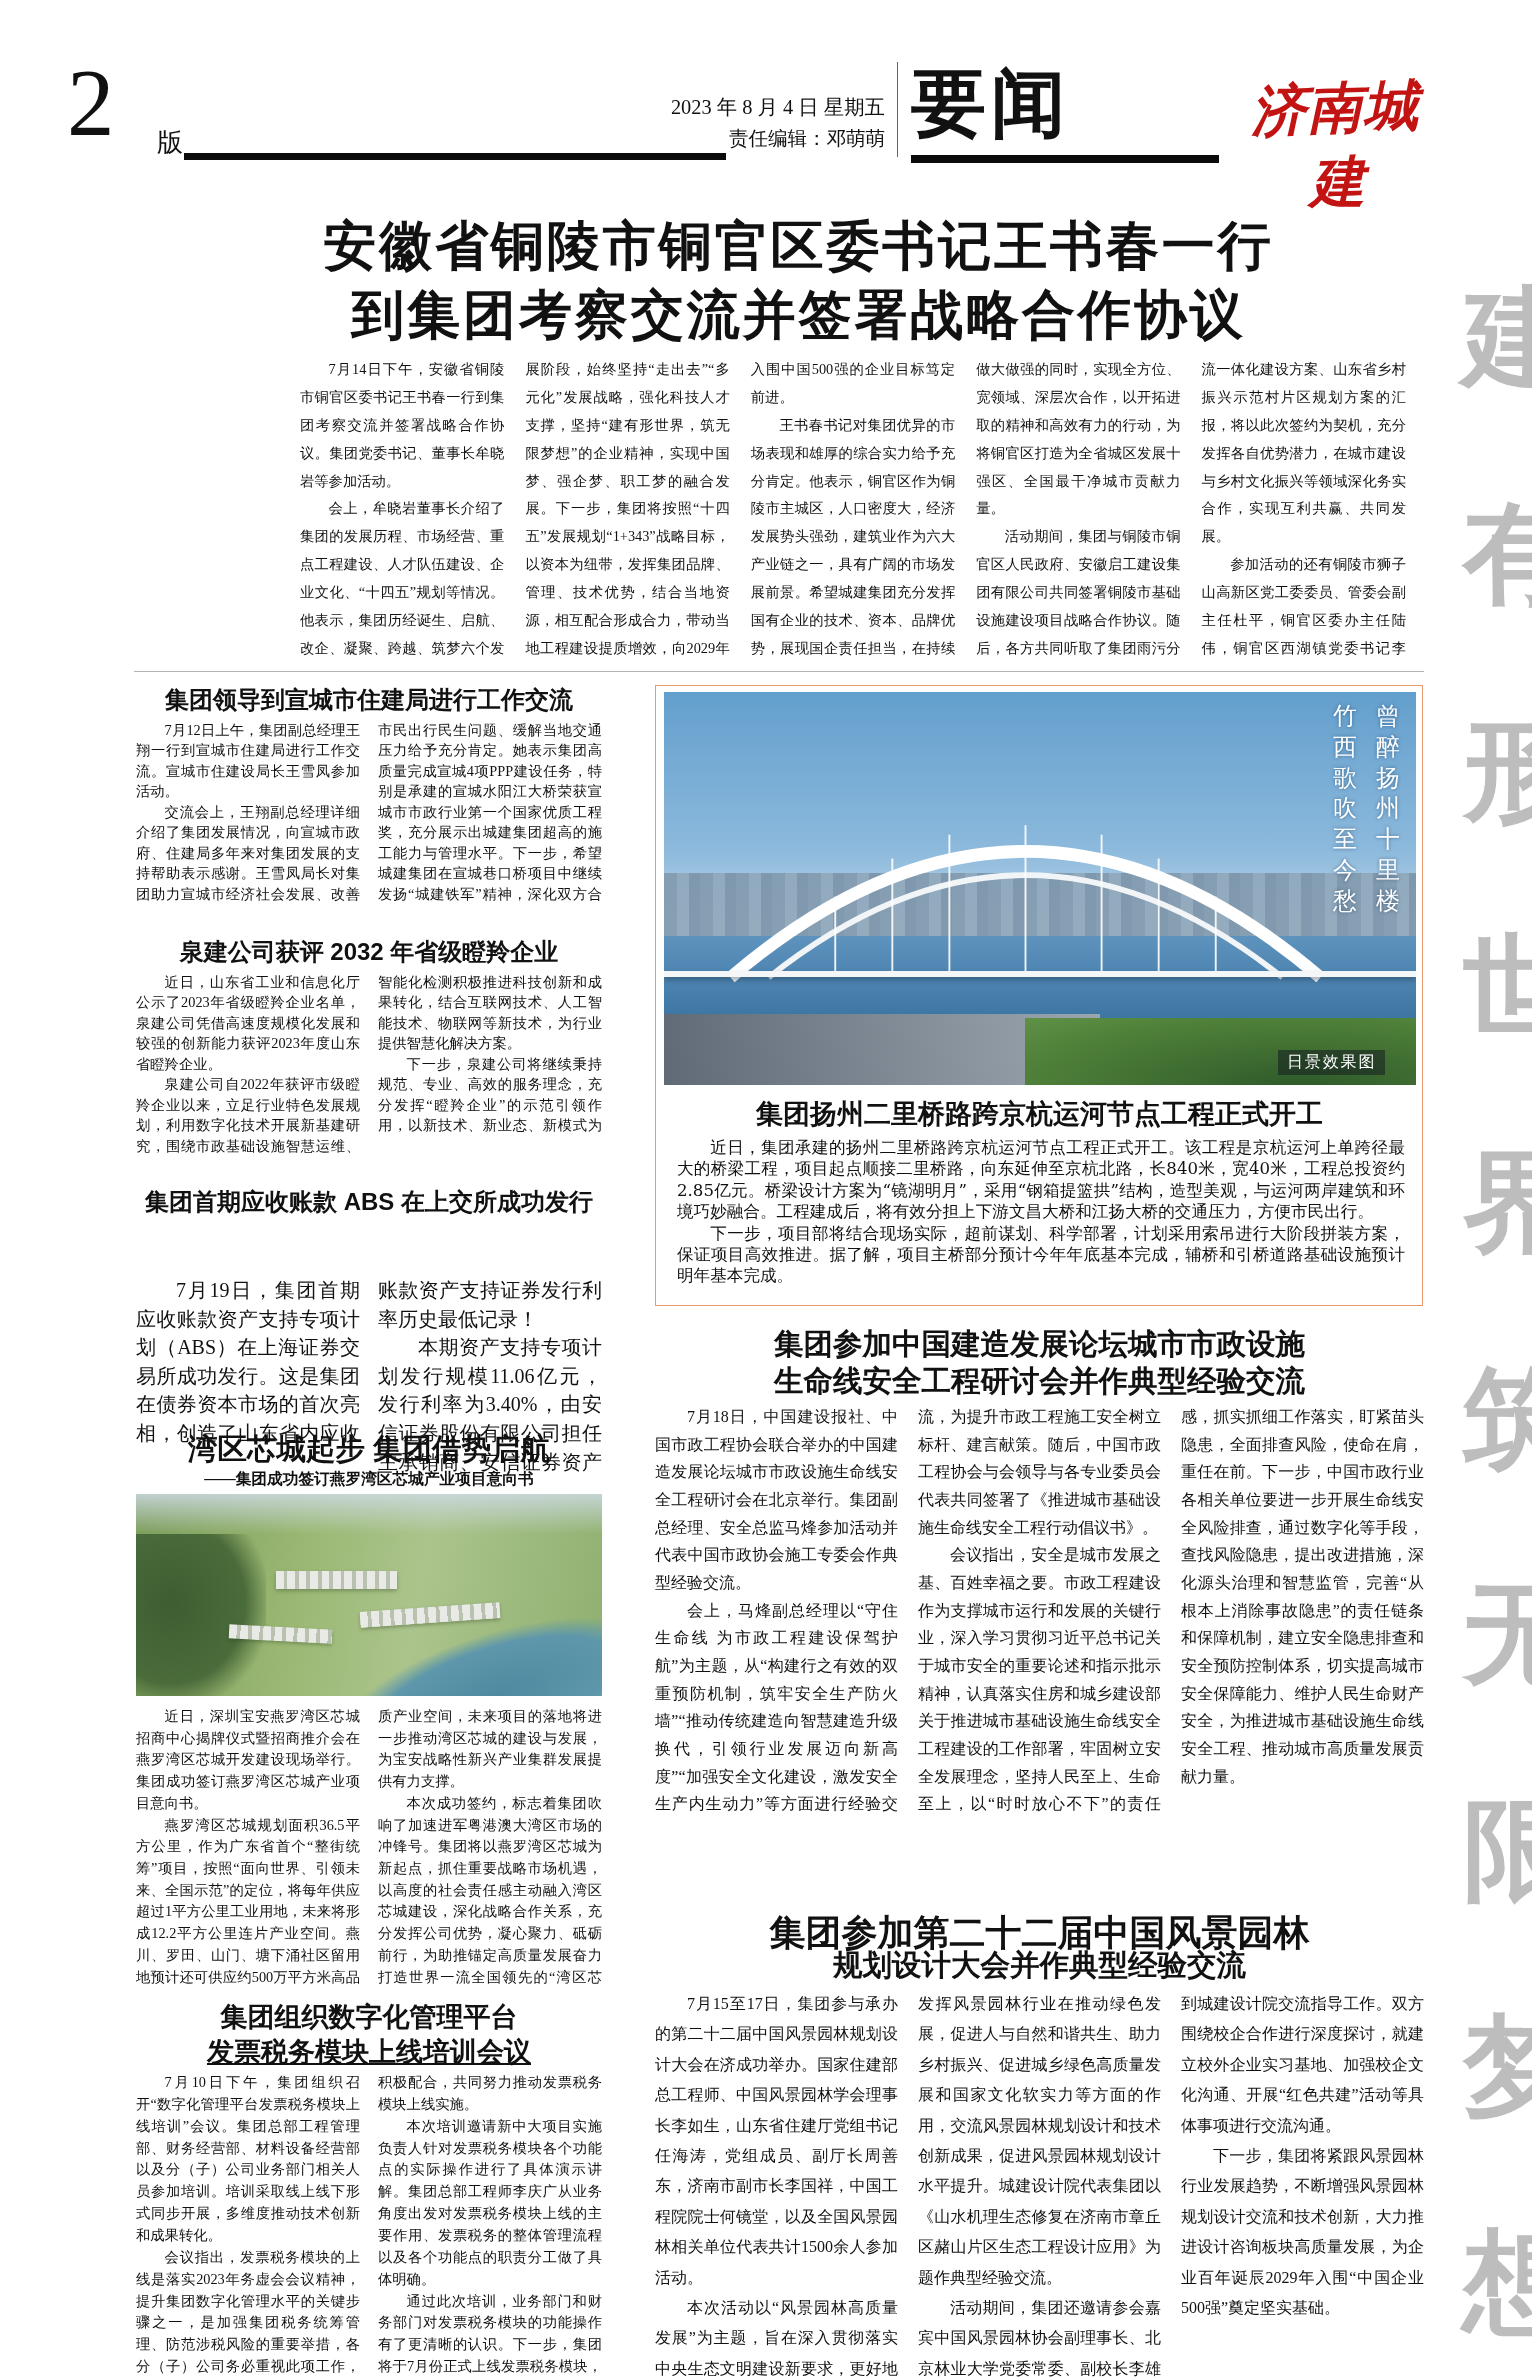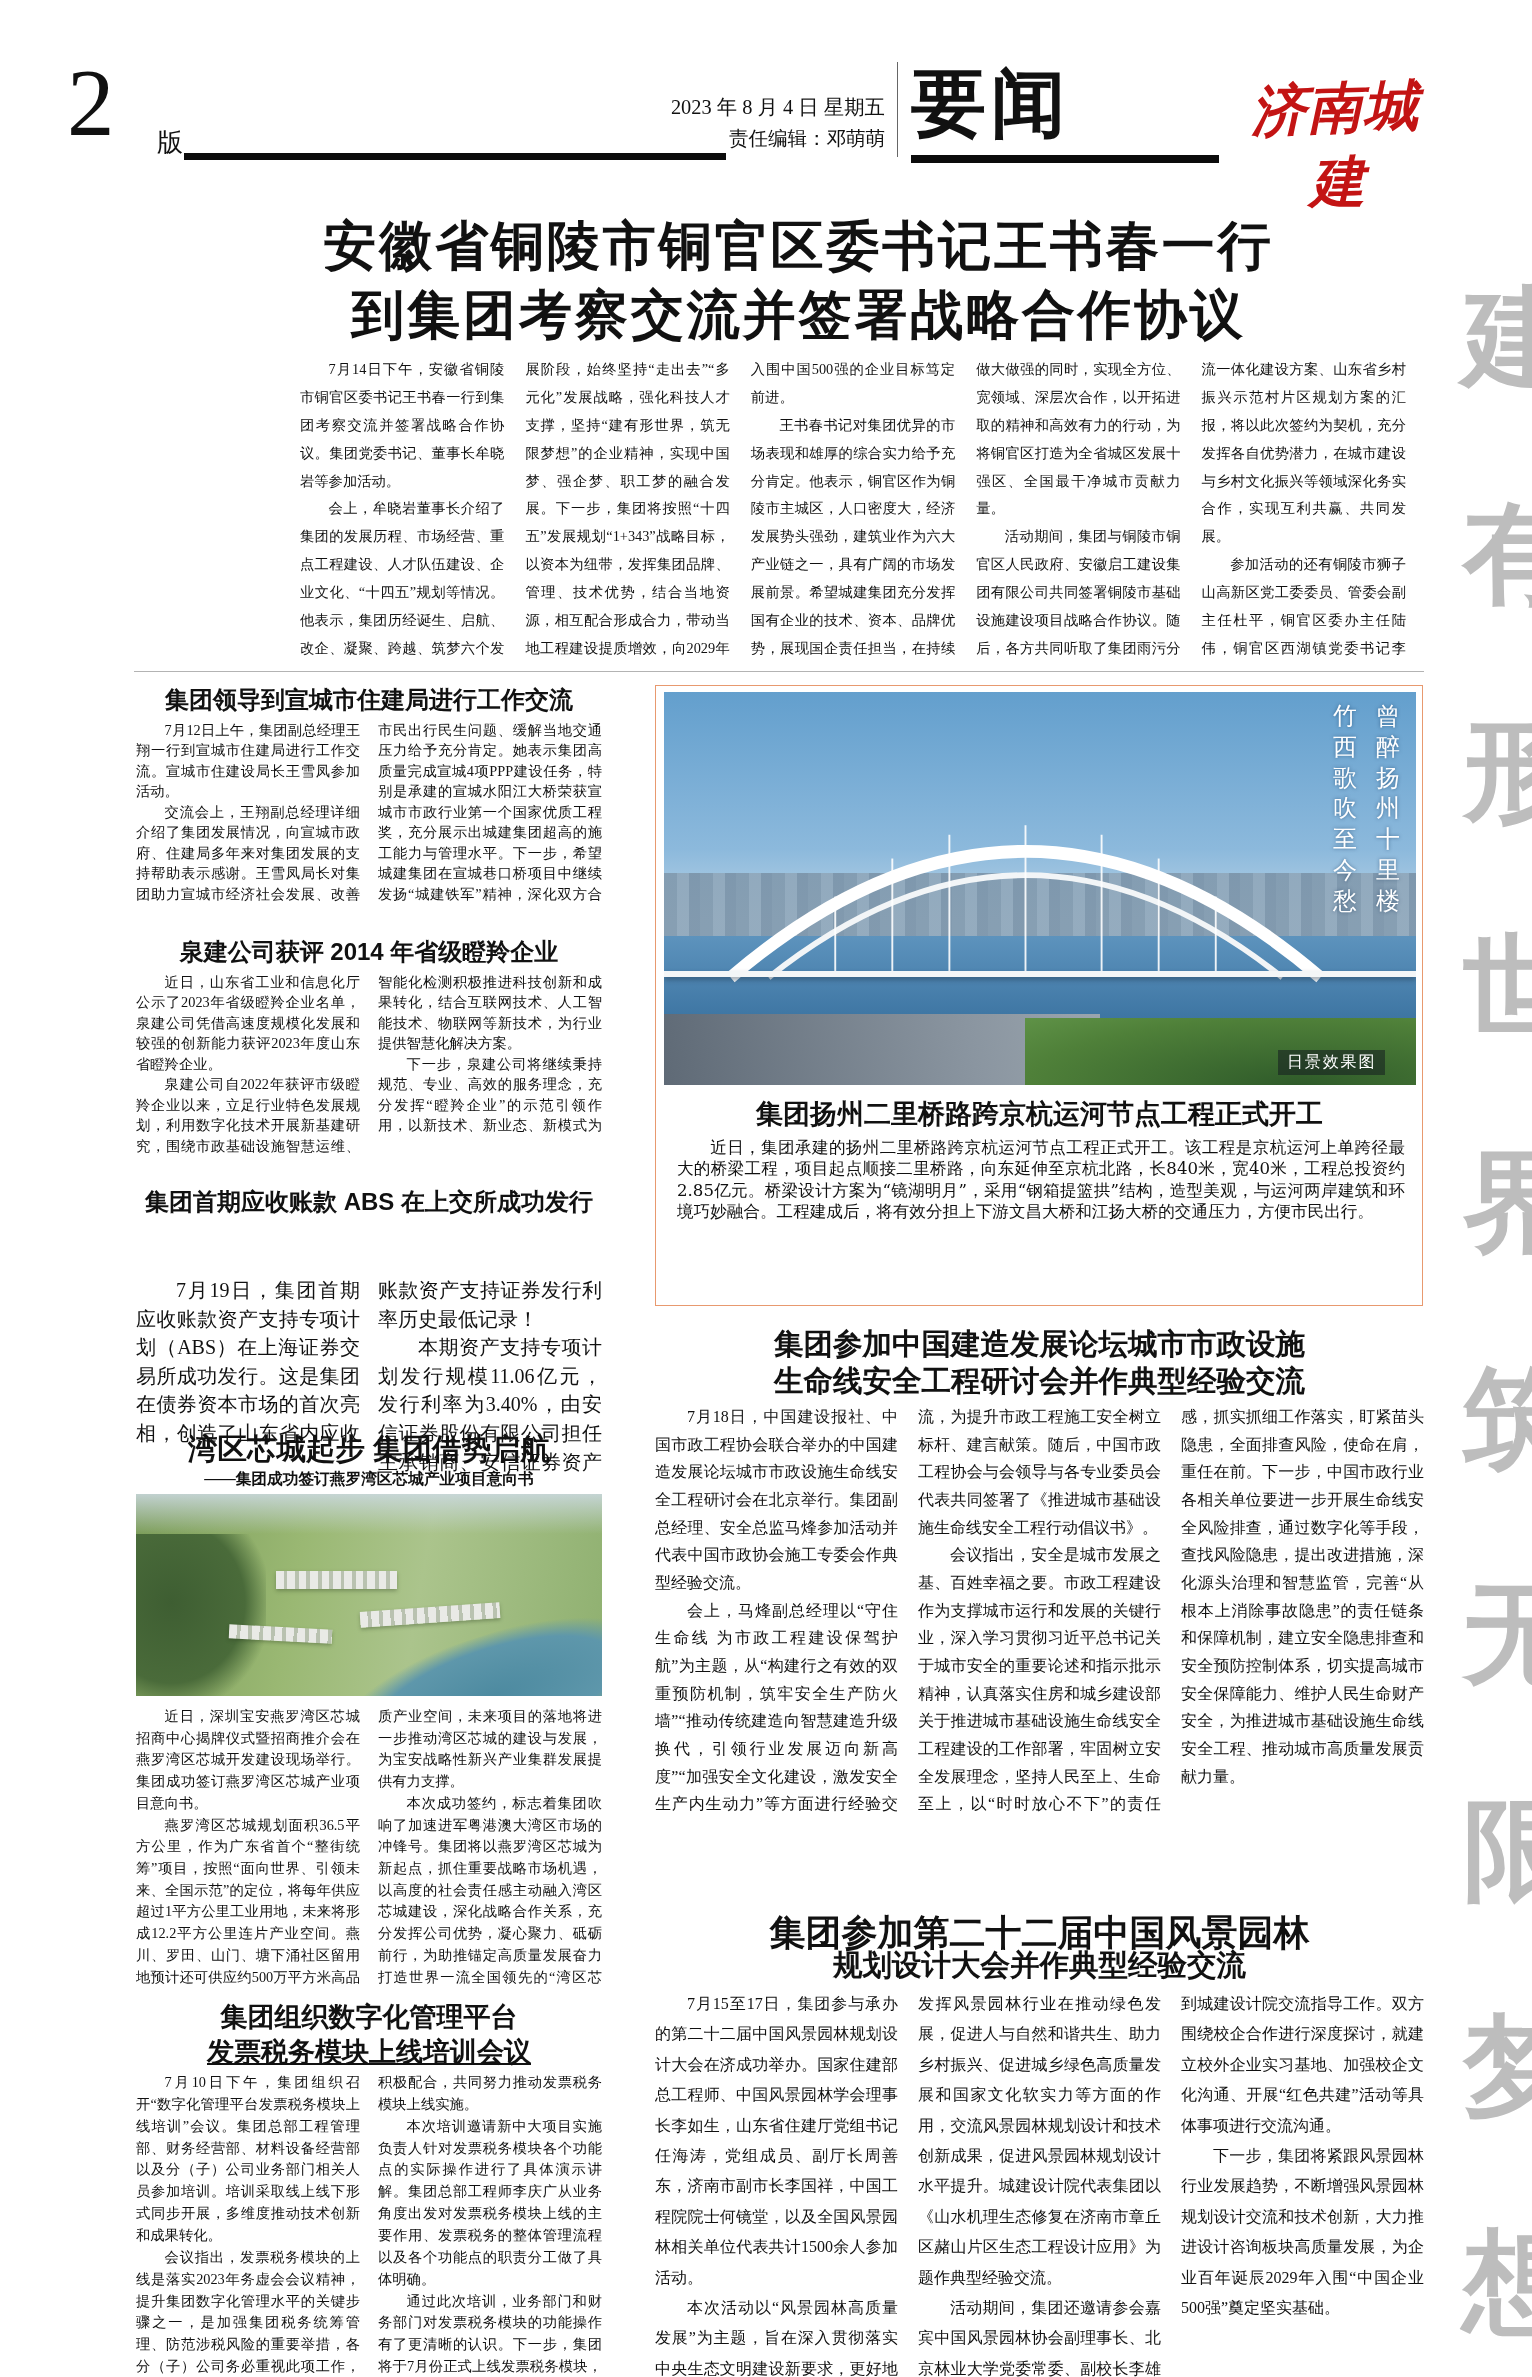--- a/index.html
+++ b/index.html
@@ -120,21 +120,21 @@
       <p class="para">参加活动的还有铜陵市狮子山高新区党工委委员、管委会副主任杜平，铜官区委办主任陆伟，铜官区西湖镇党委书记李斌，安徽启工建设集团有限公司董事长吴启学、副总经理周晓平；集团副总经理史红军、田国锋，以及相关部室负责同志。</p>
     </div>
   <div class="abs" id="hr1"></div>
 
   <div class="abs lt hei center" id="t-xc">集团领导到宣城市住建局进行工作交流</div>
   <div class="abs lt body-text" id="b-xc">
       <p class="para">7月12日上午，集团副总经理王翔一行到宣城市住建局进行工作交流。宣城市住建设局长王雪凤参加活动。</p>
       <p class="para">交流会上，王翔副总经理详细介绍了集团发展情况，向宣城市政府、住建局多年来对集团发展的支持帮助表示感谢。王雪凤局长对集团助力宣城市经济社会发展、改善市民出行民生问题、缓解当地交通压力给予充分肯定。她表示集团高质量完成宣城4项PPP建设任务，特别是承建的宣城水阳江大桥荣获宣城市市政行业第一个国家优质工程奖，充分展示出城建集团超高的施工能力与管理水平。下一步，希望城建集团在宣城巷口桥项目中继续发扬“城建铁军”精神，深化双方合作，实现共赢发展，助力宣城市城市建设再上新高。</p>
     </div>
 
-  <div class="abs lt hei center" id="t-qj">泉建公司获评 2014 年省级瞪羚企业</div>
+  <div class="abs lt hei center" id="t-qj">泉建公司获评 2032 年省级瞪羚企业</div>
   <div class="abs lt body-text" id="b-qj">
       <p class="para">近日，山东省工业和信息化厅公示了2023年省级瞪羚企业名单，泉建公司凭借高速度规模化发展和较强的创新能力获评2023年度山东省瞪羚企业。</p>
       <p class="para">泉建公司自2022年获评市级瞪羚企业以来，立足行业特色发展规划，利用数字化技术开展新基建研究，围绕市政基础设施智慧运维、智能化检测积极推进科技创新和成果转化，结合互联网技术、人工智能技术、物联网等新技术，为行业提供智慧化解决方案。</p>
       <p class="para">下一步，泉建公司将继续秉持规范、专业、高效的服务理念，充分发挥“瞪羚企业”的示范引领作用，以新技术、新业态、新模式为支撑，多维度推动技术创新和成果转化，实现公司高质量发展。</p>
     </div>
 
   <div class="abs lt hei center" id="t-abs">集团首期应收账款 ABS 在上交所成功发行</div>
   <div class="abs lt body-text" id="b-abs">
       <p class="para">7月19日，集团首期应收账款资产支持专项计划（ABS）在上海证券交易所成功发行。这是集团在债券资本市场的首次亮相，创造了山东省内应收账款资产支持证券发行利率历史最低记录！</p>
       <p class="para">本期资产支持专项计划发行规模11.06亿元，发行利率为3.40%，由安信证券股份有限公司担任主承销商、安信证券资产管理有限公司担任计划管理人。</p>
@@ -202,20 +202,21 @@
         <span class="ch">吹</span>
         <span class="ch">至</span>
         <span class="ch">今</span>
         <span class="ch">愁</span>
       </div>
     <div id="cap-yz">日景效果图</div>
   </div>
   <div class="abs rt hei center" id="t-yz">集团扬州二里桥路跨京杭运河节点工程正式开工</div>
   <div class="abs body-text" id="b-yz">
       <p class="para">近日，集团承建的扬州二里桥路跨京杭运河节点工程正式开工。该工程是京杭运河上单跨径最大的桥梁工程，项目起点顺接二里桥路，向东延伸至京杭北路，长840米，宽40米，工程总投资约2.85亿元。桥梁设计方案为“镜湖明月”，采用“钢箱提篮拱”结构，造型美观，与运河两岸建筑和环境巧妙融合。工程建成后，将有效分担上下游文昌大桥和江扬大桥的交通压力，方便市民出行。</p>
+      <p class="para">下一步，项目部将结合现场实际，超前谋划、科学部署，计划采用索吊进行大阶段拼装方案，保证项目高效推进。据了解，项目主桥部分预计今年年底基本完成，辅桥和引桥道路基础设施预计明年基本完成。</p>
     </div>
 
   <div class="abs rt hei center" id="t-ll2">生命线安全工程研讨会并作典型经验交流</div>
   <div class="abs rt hei center" id="t-ll1">集团参加中国建造发展论坛城市市政设施</div>
   <div class="abs rt body-text" id="b-ll">
       <p class="para">7月18日，中国建设报社、中国市政工程协会联合举办的中国建造发展论坛城市市政设施生命线安全工程研讨会在北京举行。集团副总经理、安全总监马烽参加活动并代表中国市政协会施工专委会作典型经验交流。</p>
       <p class="para">会上，马烽副总经理以“守住生命线 为市政工程建设保驾护航”为主题，从“构建行之有效的双重预防机制，筑牢安全生产防火墙”“推动传统建造向智慧建造升级换代，引领行业发展迈向新高度”“加强安全文化建设，激发安全生产内生动力”等方面进行经验交流，为提升市政工程施工安全树立标杆、建言献策。随后，中国市政工程协会与会领导与各专业委员会代表共同签署了《推进城市基础设施生命线安全工程行动倡议书》。</p>
       <p class="para">会议指出，安全是城市发展之基、百姓幸福之要。市政工程建设作为支撑城市运行和发展的关键行业，深入学习贯彻习近平总书记关于城市安全的重要论述和指示批示精神，认真落实住房和城乡建设部关于推进城市基础设施生命线安全工程建设的工作部署，牢固树立安全发展理念，坚持人民至上、生命至上，以“时时放心不下”的责任感，抓实抓细工作落实，盯紧苗头隐患，全面排查风险，使命在肩，重任在前。下一步，中国市政行业各相关单位要进一步开展生命线安全风险排查，通过数字化等手段，查找风险隐患，提出改进措施，深化源头治理和智慧监管，完善“从根本上消除事故隐患”的责任链条和保障机制，建立安全隐患排查和安全预防控制体系，切实提高城市安全保障能力、维护人民生命财产安全，为推进城市基础设施生命线安全工程、推动城市高质量发展贡献力量。</p>
     </div>
 

